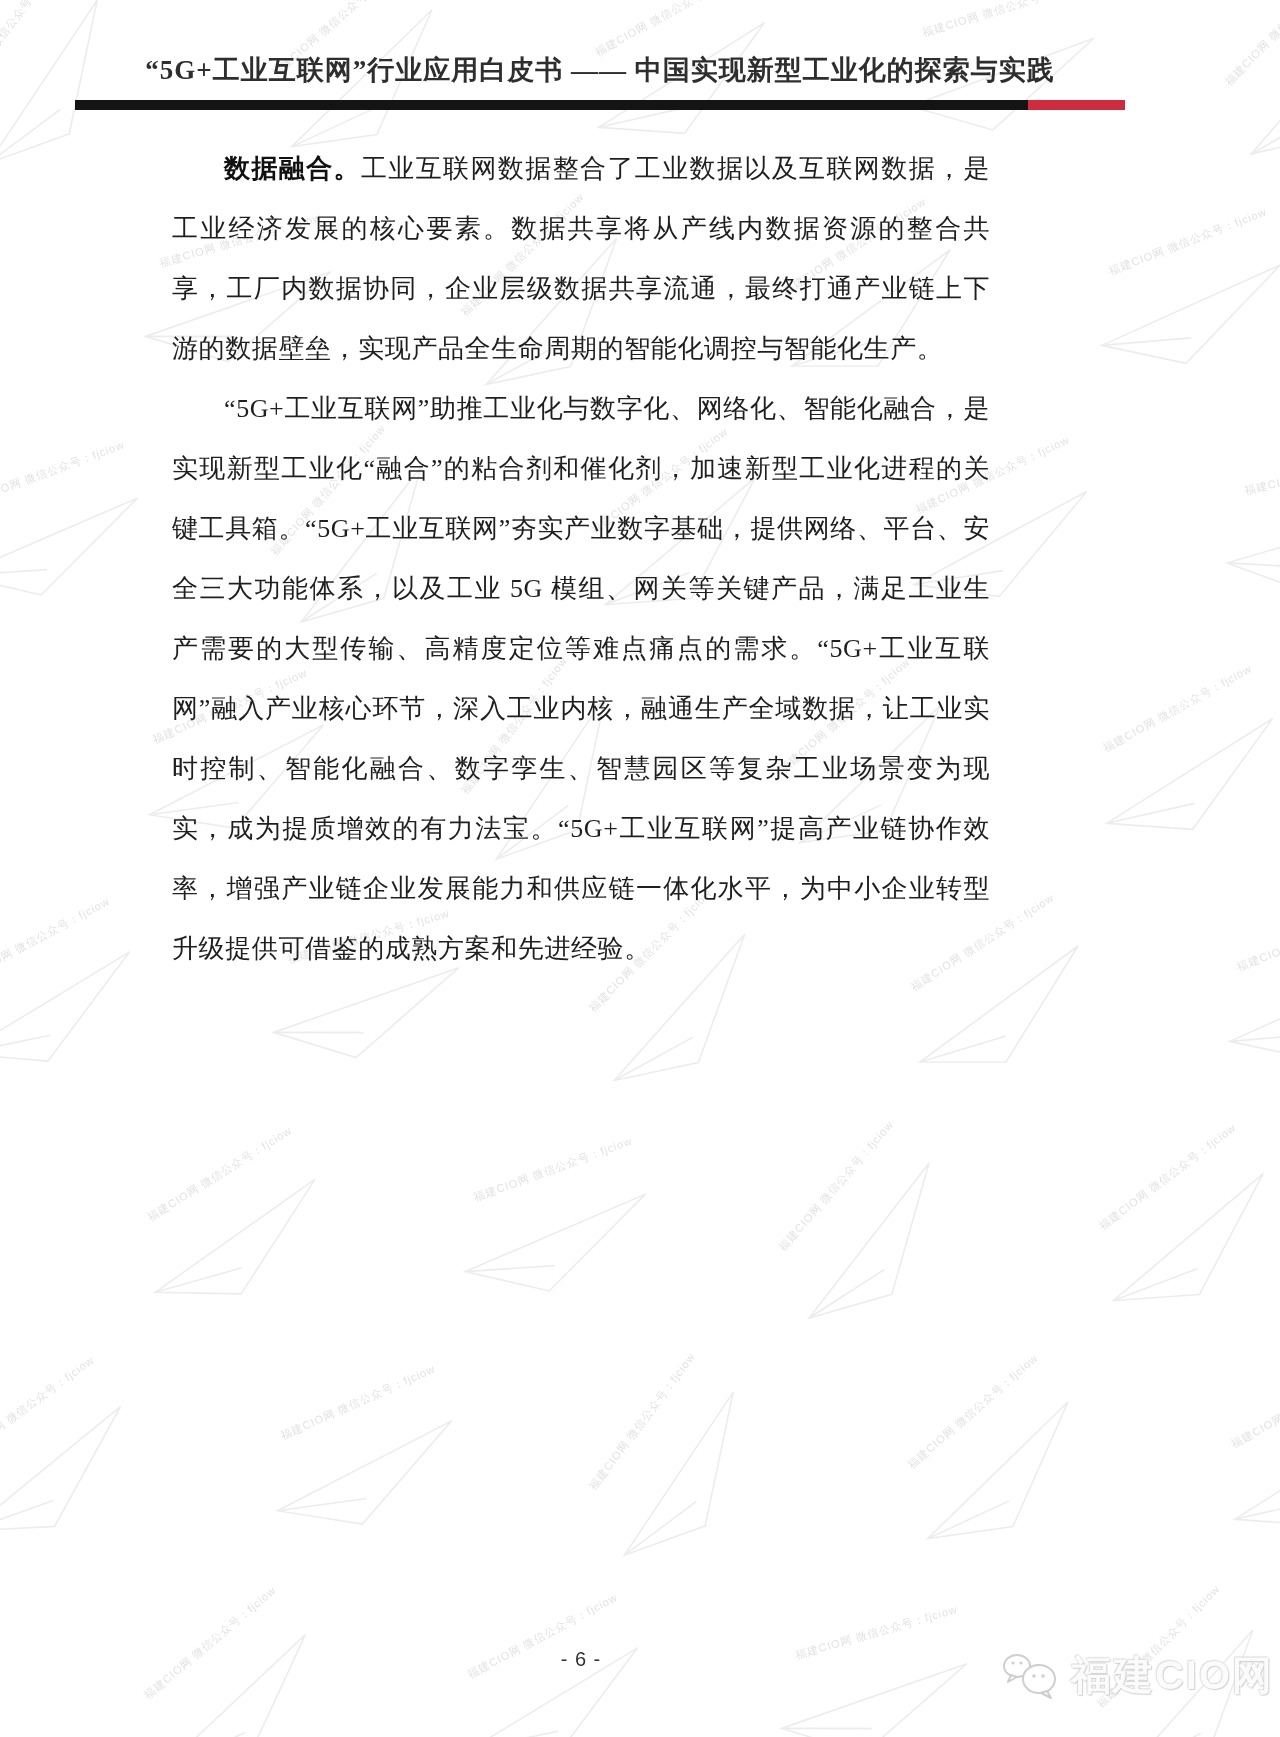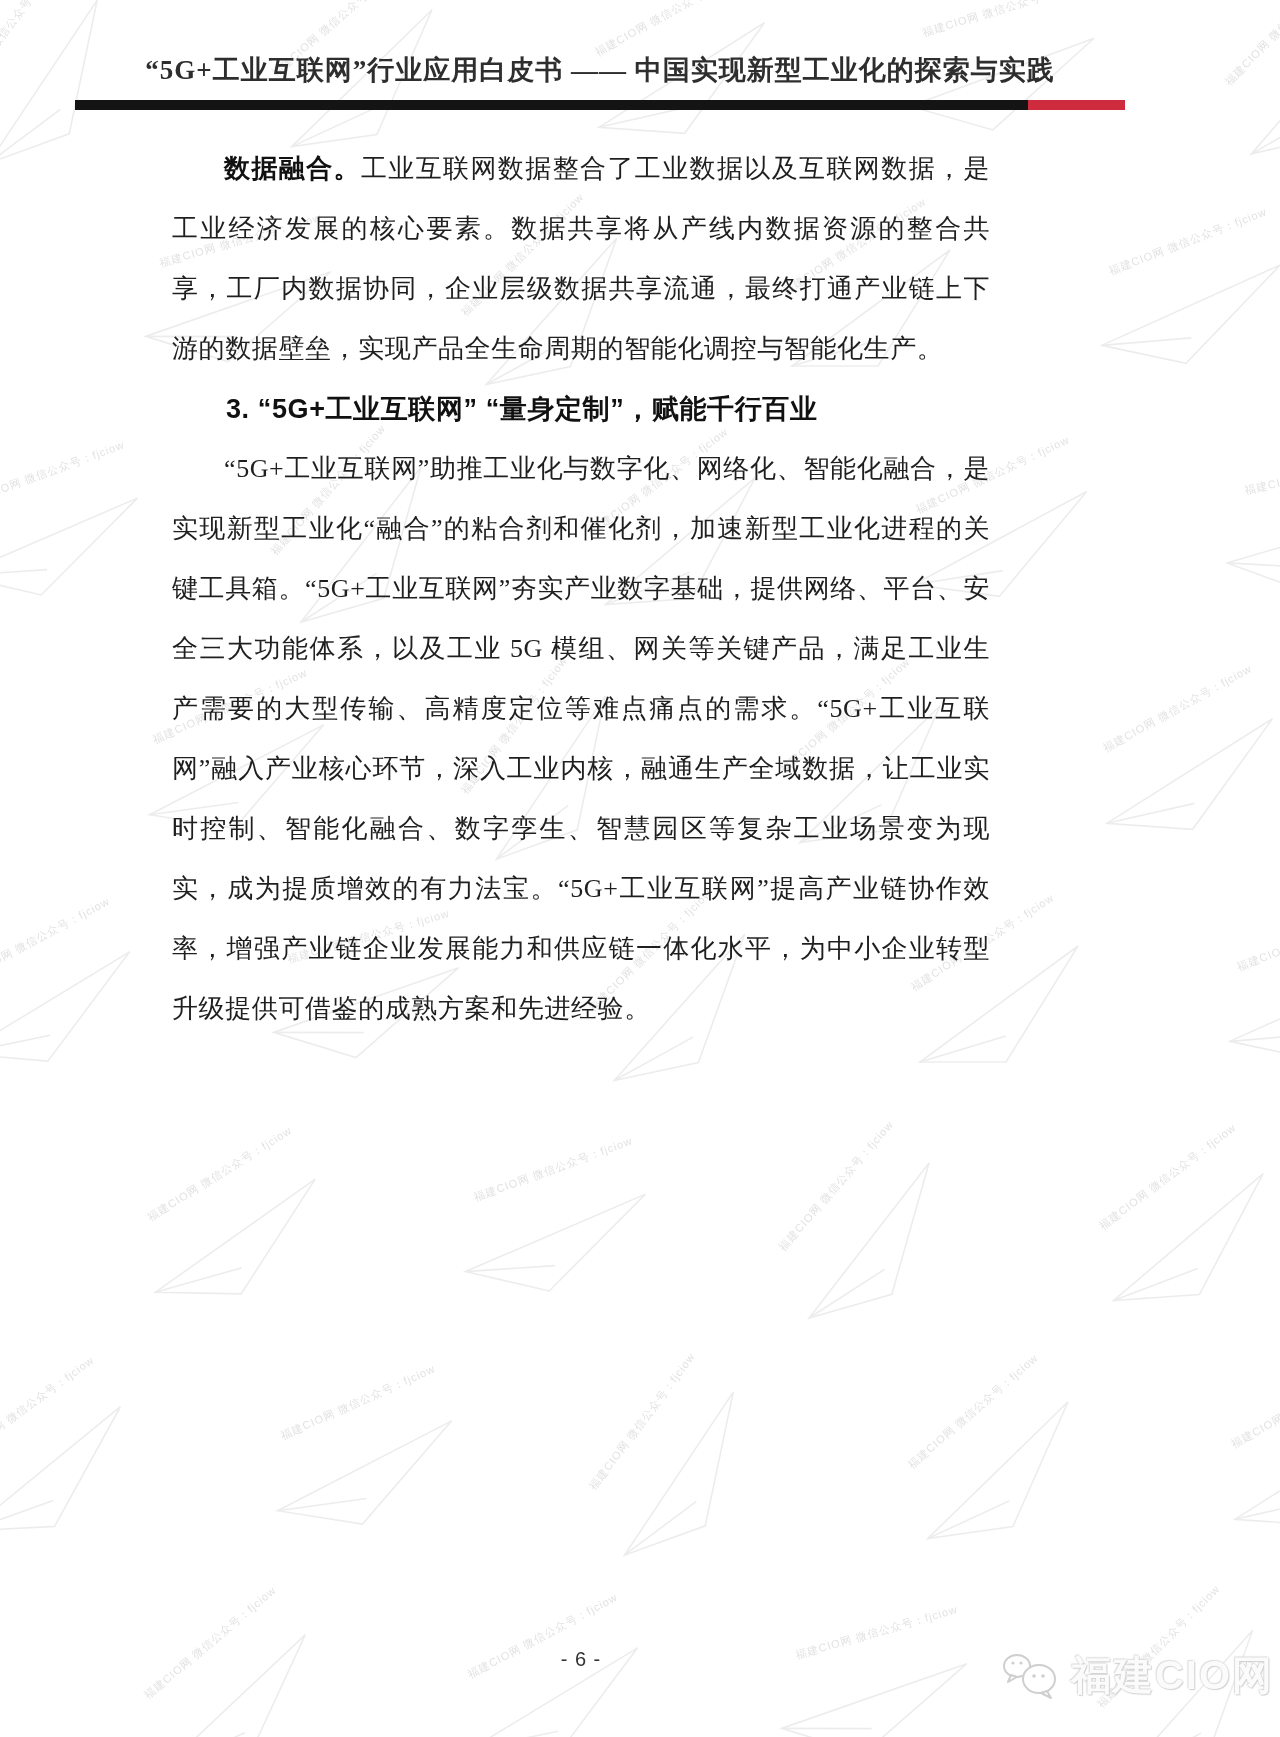--- a/index.html
+++ b/index.html
@@ -360,21 +360,20 @@
   <div class="header">
     <div class="header-title">“5G+工业互联网”行业应用白皮书 —— 中国实现新型工业化的探索与实践</div>
   </div>
   <div class="divider">
     <div class="divider-black" style="background: rgb(20, 20, 20);"></div>
     <div class="divider-red" style="background: rgb(206, 43, 63);"></div>
   </div>
 
   <div class="content">
     <p><span class="para-lead">数据融合。</span><span>工业互联网数据整合了工业数据以及互联网数据，是工业经济发展的核心要素。数据共享将从产线内数据资源的整合共享，工厂内数据协同，企业层级数据共享流通，最终打通产业链上下游的数据壁垒，实现产品全生命周期的智能化调控与智能化生产。</span></p>
-    <h2 class="section-heading">3. “5G+工业互联网” “量身定制”，赋能千行百业</h2>
     <p>“5G+工业互联网”助推工业化与数字化、网络化、智能化融合，是实现新型工业化“融合”的粘合剂和催化剂，加速新型工业化进程的关键工具箱。“5G+工业互联网”夯实产业数字基础，提供网络、平台、安全三大功能体系，以及工业 5G 模组、网关等关键产品，满足工业生产需要的大型传输、高精度定位等难点痛点的需求。“5G+工业互联网”融入产业核心环节，深入工业内核，融通生产全域数据，让工业实时控制、智能化融合、数字孪生、智慧园区等复杂工业场景变为现实，成为提质增效的有力法宝。“5G+工业互联网”提高产业链协作效率，增强产业链企业发展能力和供应链一体化水平，为中小企业转型升级提供可借鉴的成熟方案和先进经验。</p>
   </div>
 
   <div class="page-number">- 6 -</div>
 
   <div class="footer-logo">
     <span>
       <svg width="62" height="50" viewBox="0 0 62 50">
         <g fill="#ffffff" stroke="#cfcfcf" stroke-width="2">
           <ellipse cx="16" cy="15" rx="13" ry="11"></ellipse>

